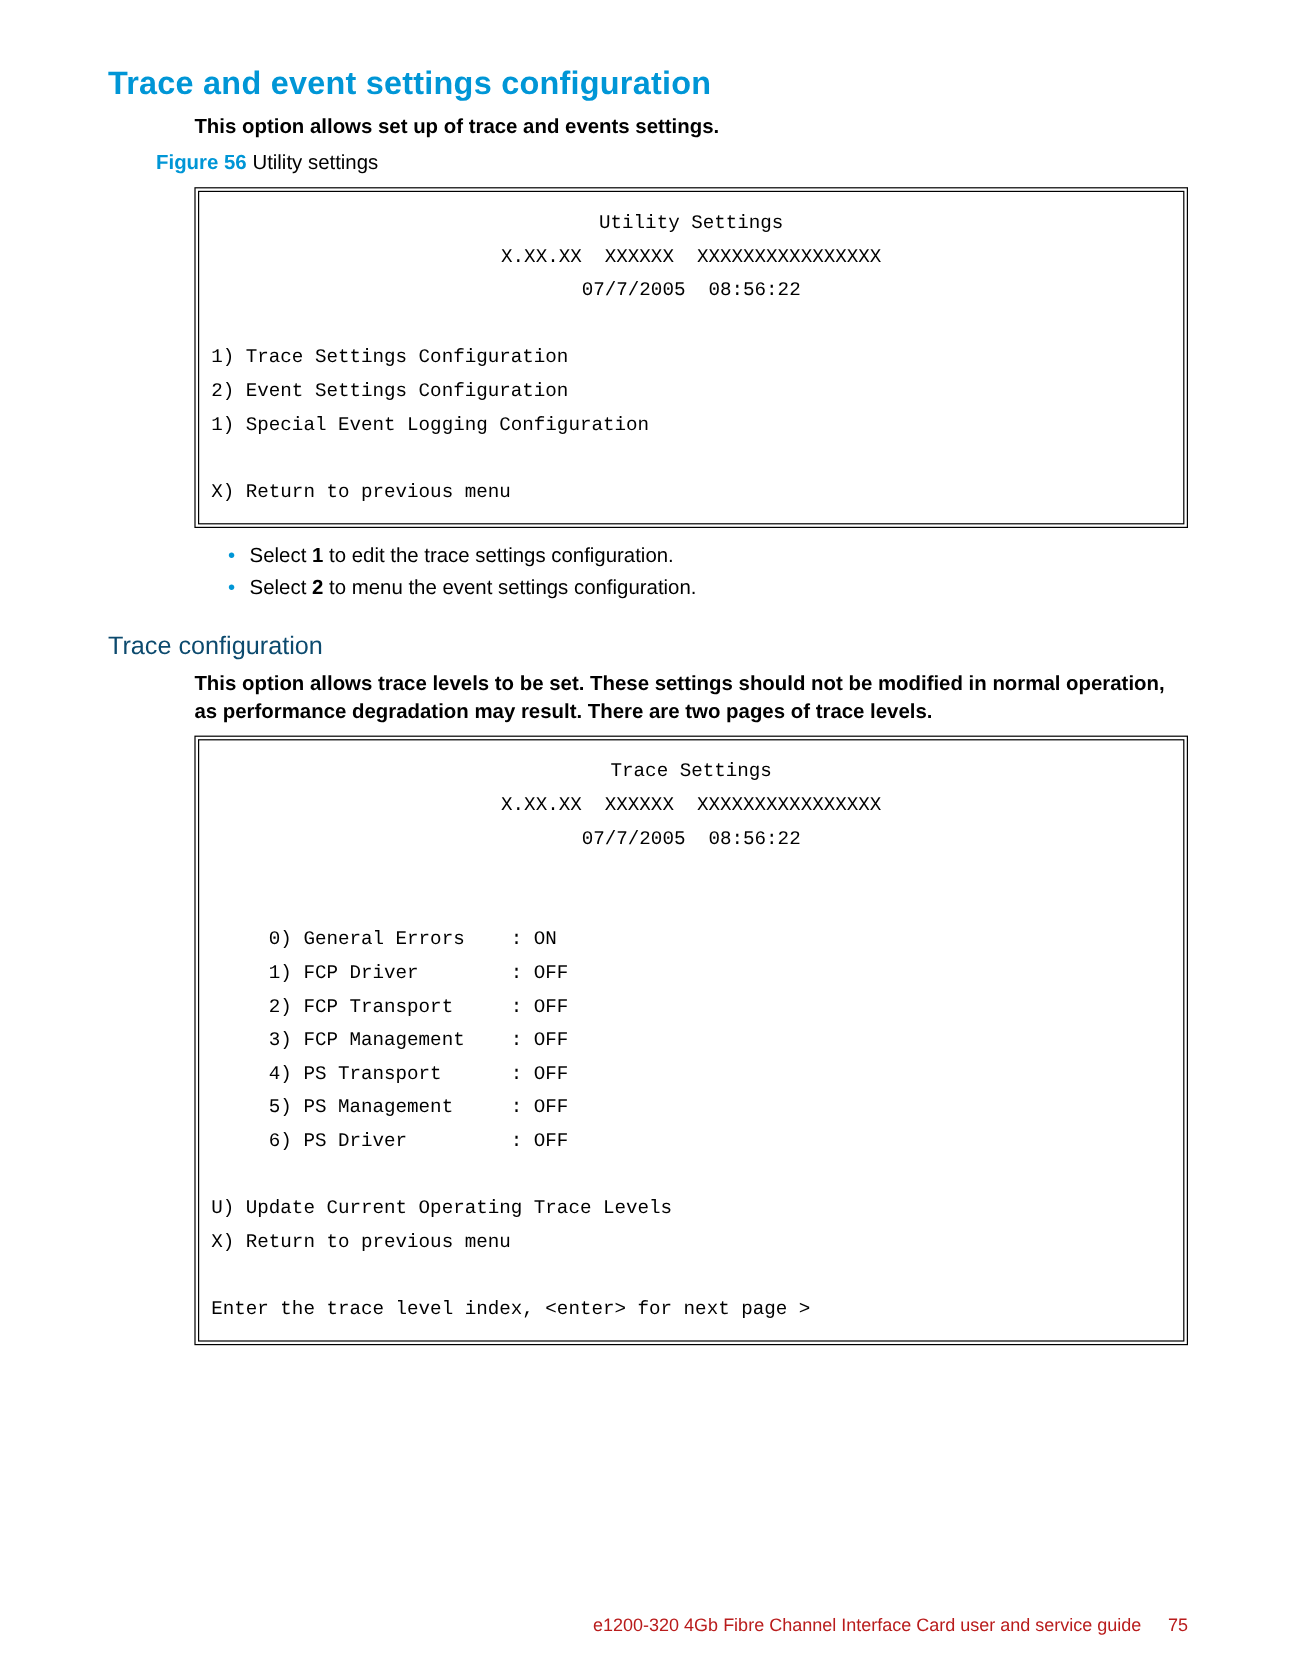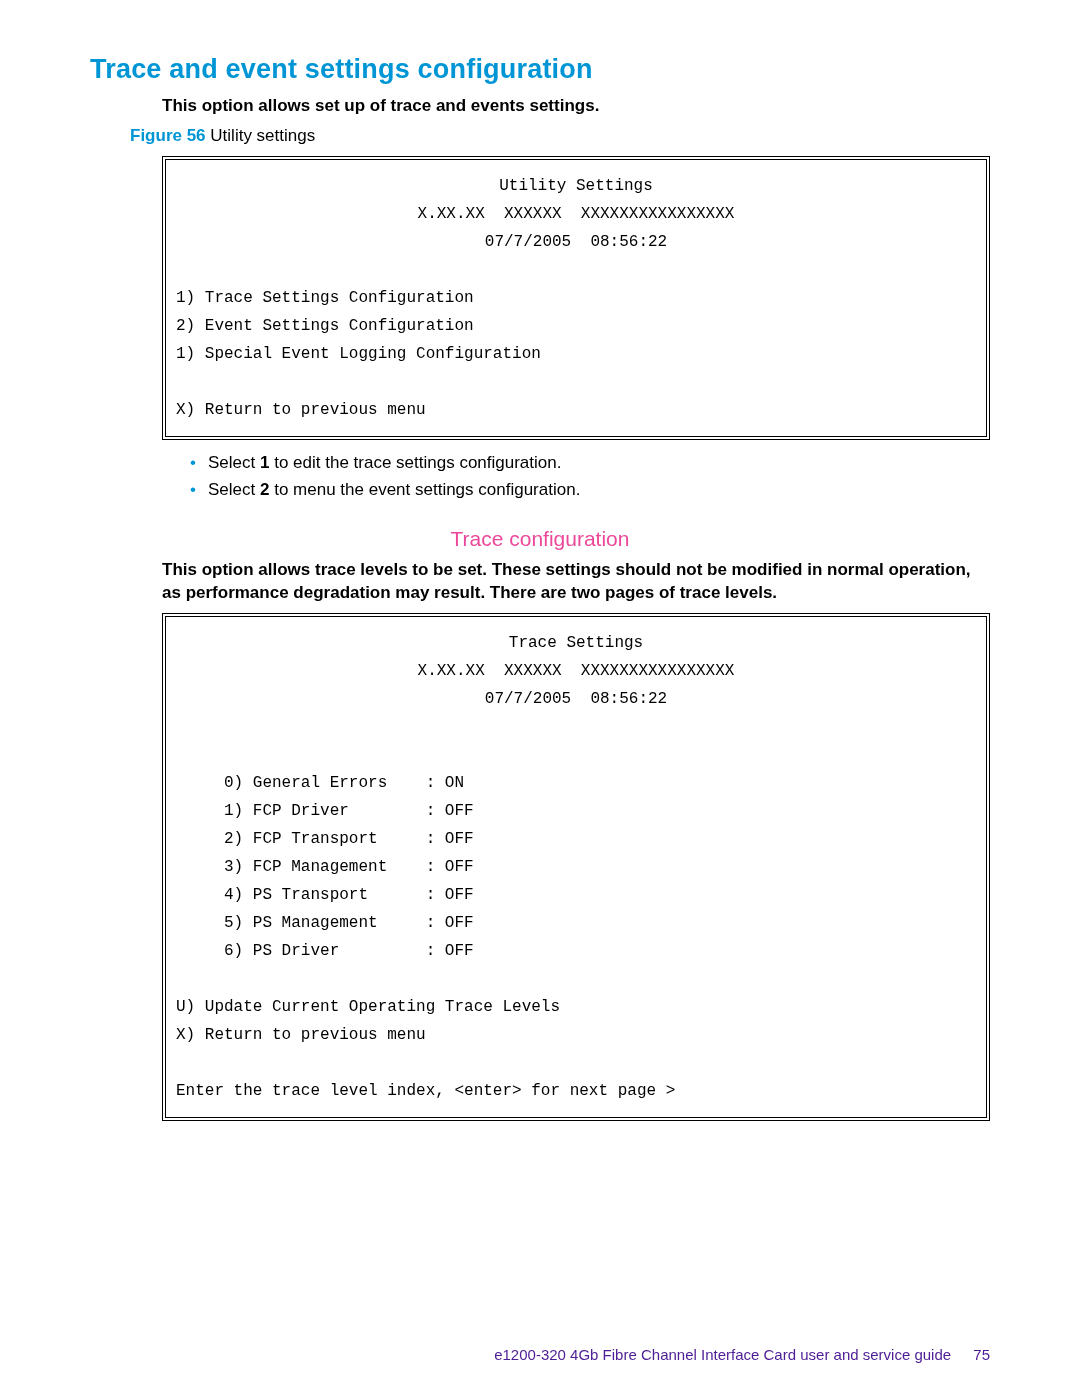--- a/index.html
+++ b/index.html
@@ -18,25 +18,24 @@
     box-sizing: border-box;
   }
   h1.section-title {
     color: #0096d6;
     font-weight: 700;
     font-size: 27px;
     margin: 0 0 10px 0;
     letter-spacing: 0.2px;
   }
   h2.subsection-title {
-    color: #ec4899;
+    color: #0c4a6e;
     font-weight: 400;
     font-size: 21px;
     margin: 24px 0 8px 0;
-    text-align: center;
   }
   .body-text {
     font-size: 17px;
     margin: 4px 0 8px 72px;
     line-height: 1.35;
     color: #000;
     font-weight: bold;
   }
   .figure-label {
     font-size: 17px;
@@ -79,21 +78,21 @@
     margin-bottom: 2px;
   }
   .bullets b {
     font-weight: 700;
   }
   .footer {
     position: absolute;
     bottom: 34px;
     right: 90px;
     font-size: 15px;
-    color: #4c1d95;
+    color: #b91c1c;
   }
   .footer .page-num {
     margin-left: 18px;
   }
 </style>
 </head>
 <body>
 
 <div class="page">
 

